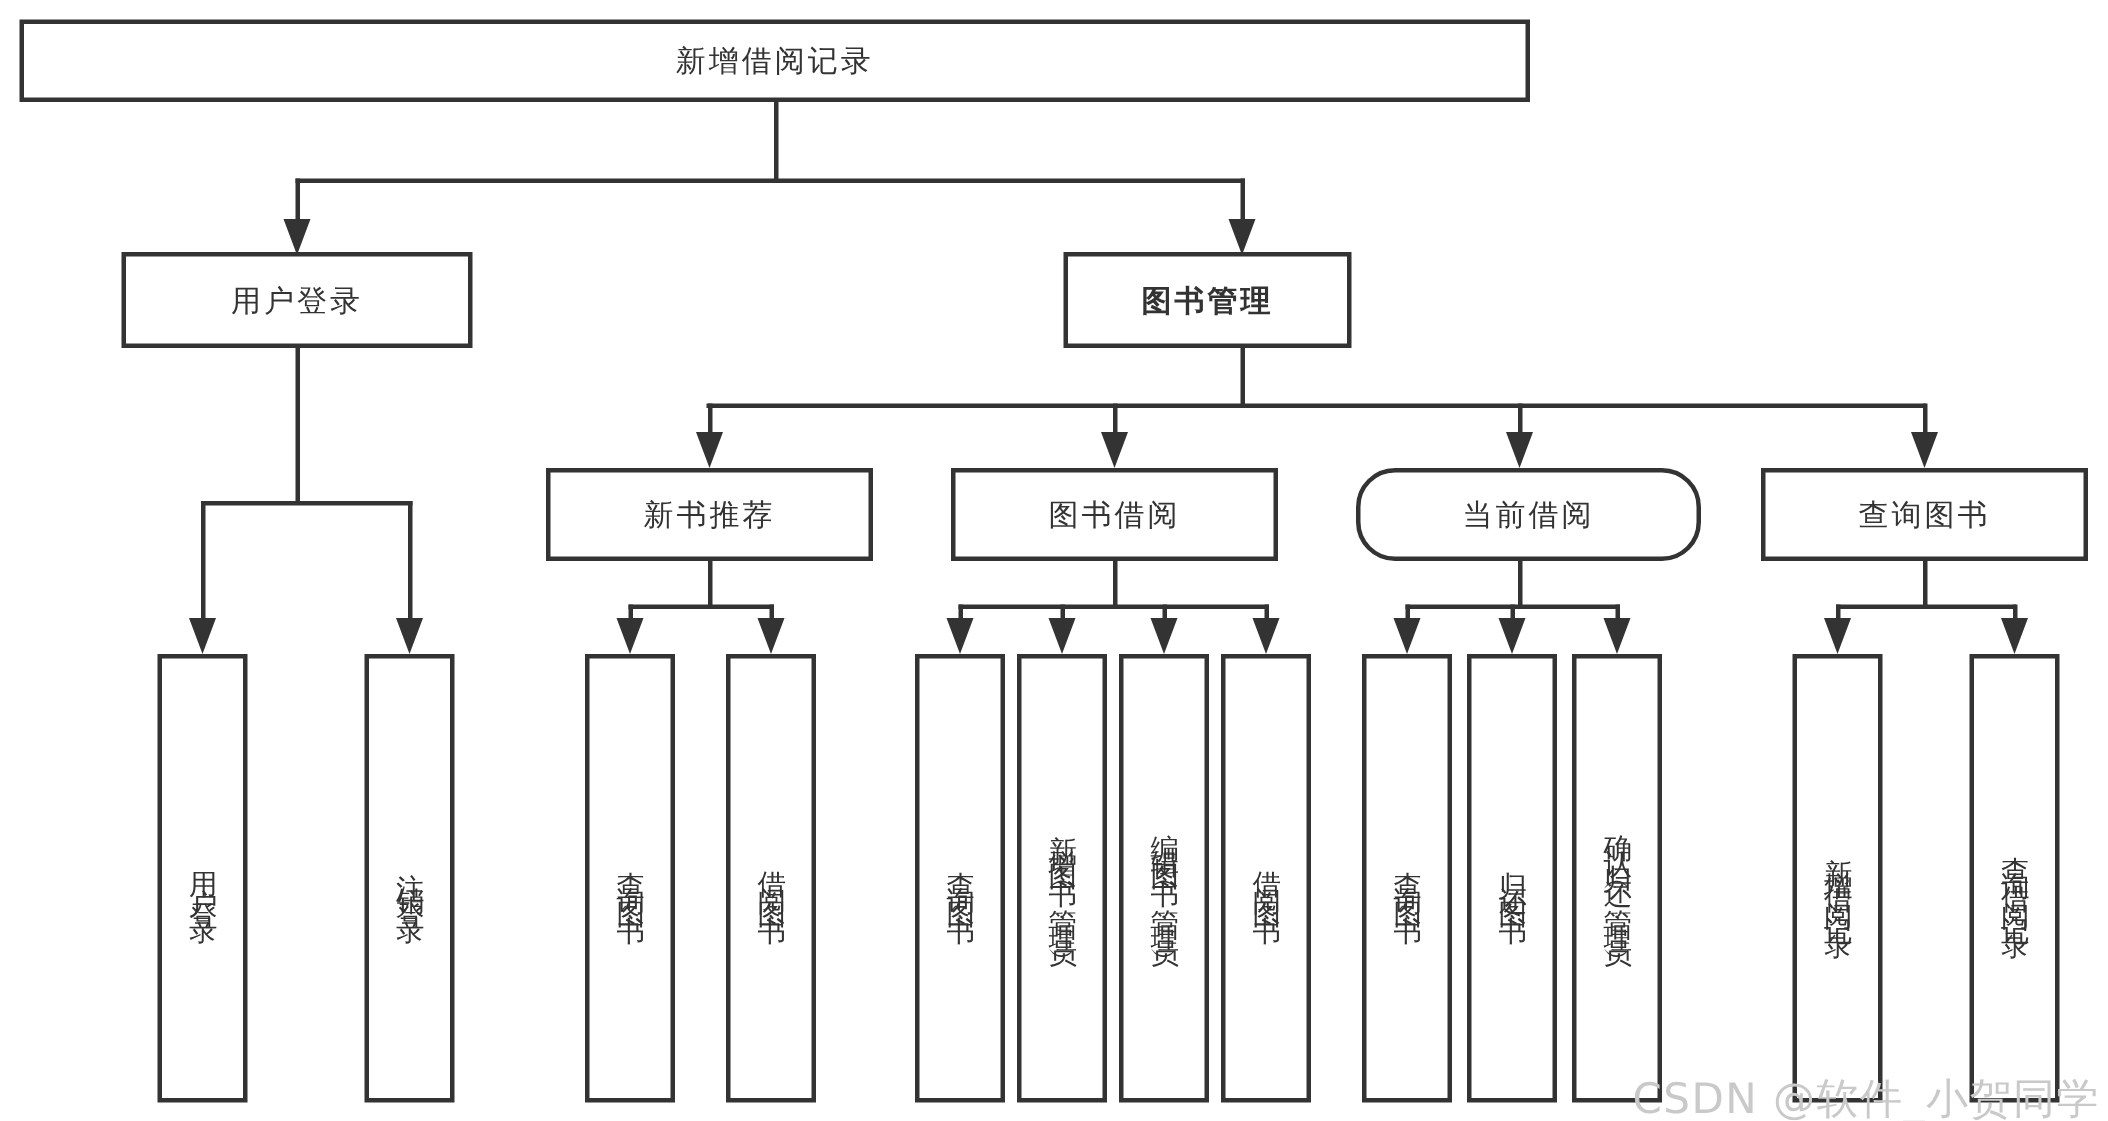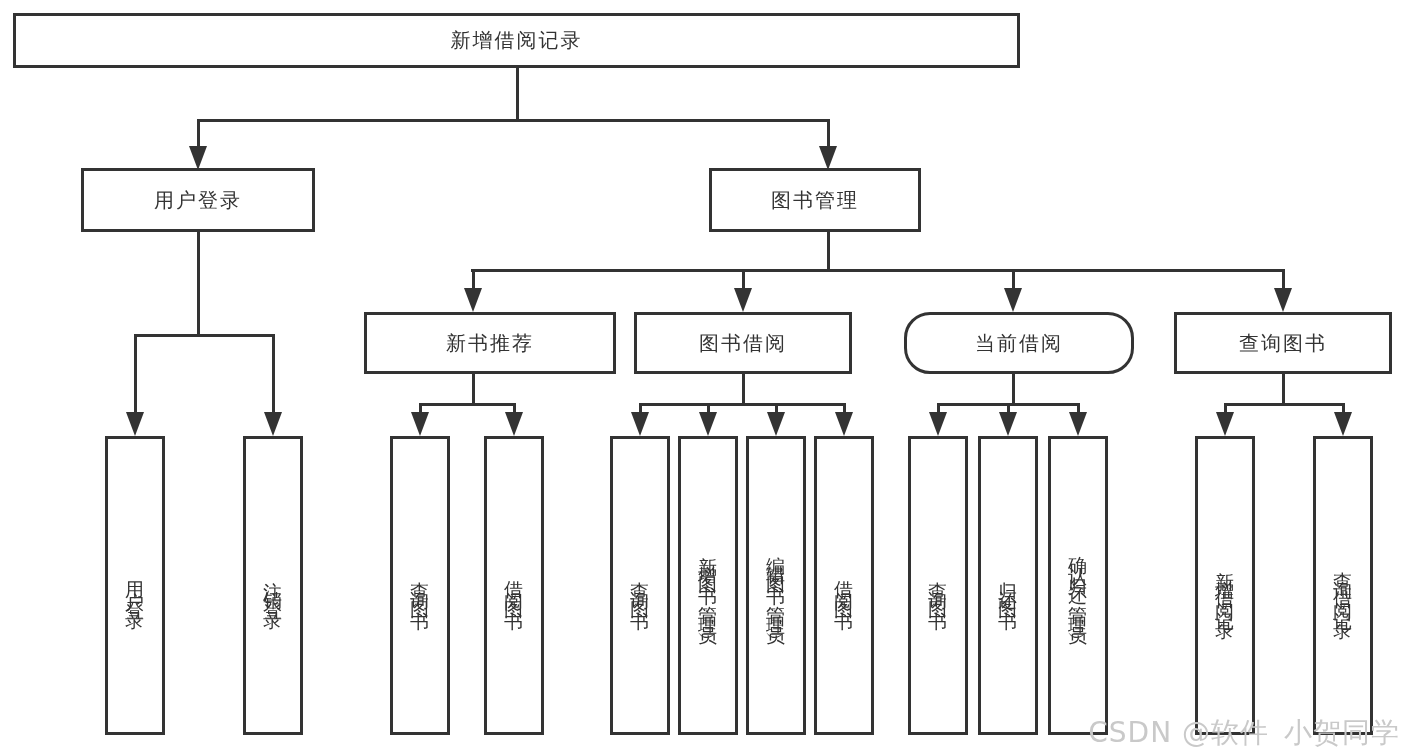--- a/index.html
+++ b/index.html
@@ -45,21 +45,21 @@
   <div class="vline" style="left:516px;top:68px;height:52px;"></div>
   <div class="hline" style="left:197px;top:119px;width:633px;"></div>
   <div class="vline" style="left:197px;top:119px;height:31px;"></div>
   <div class="arrow" style="left:189px;top:146px;"></div>
   <div class="vline" style="left:827px;top:119px;height:31px;"></div>
   <div class="arrow" style="left:819px;top:146px;"></div>
 
   <div class="box l2" style="left:81px;width:234px;">
     <span>用户登录</span>
   </div>
-  <div class="box l2" style="left:709px;width:212px;">
+  <div class="box l2" style="left:709px;width:192px;font-weight:bold;">
     <span>图书管理</span>
   </div>
 
   <div class="vline" style="left:197px;top:232px;height:104px;"></div>
   <div class="hline" style="left:134px;top:334px;width:141px;"></div>
   <div class="vline" style="left:134px;top:334px;height:80px;"></div>
   <div class="arrow" style="left:126px;top:412px;"></div>
   <div class="vline" style="left:272px;top:334px;height:80px;"></div>
   <div class="arrow" style="left:264px;top:412px;"></div>
 
@@ -74,21 +74,21 @@
   <div class="hline" style="left:471px;top:269px;width:813px;"></div>
   <div class="vline" style="left:472px;top:269px;height:21px;"></div>
   <div class="arrow" style="left:464px;top:288px;"></div>
   <div class="vline" style="left:742px;top:269px;height:21px;"></div>
   <div class="arrow" style="left:734px;top:288px;"></div>
   <div class="vline" style="left:1012px;top:269px;height:21px;"></div>
   <div class="arrow" style="left:1004px;top:288px;"></div>
   <div class="vline" style="left:1282px;top:269px;height:21px;"></div>
   <div class="arrow" style="left:1274px;top:288px;"></div>
 
-  <div class="box l3" style="left:364px;width:252px;">
+  <div class="box l3" style="left:364px;width:218px;">
     <span>新书推荐</span>
   </div>
   <div class="box l3" style="left:634px;width:218px;">
     <span>图书借阅</span>
   </div>
   <div class="box l3" style="left:904px;width:230px;border-radius:26px;">
     <span>当前借阅</span>
   </div>
   <div class="box l3" style="left:1174px;width:218px;">
     <span>查询图书</span>

